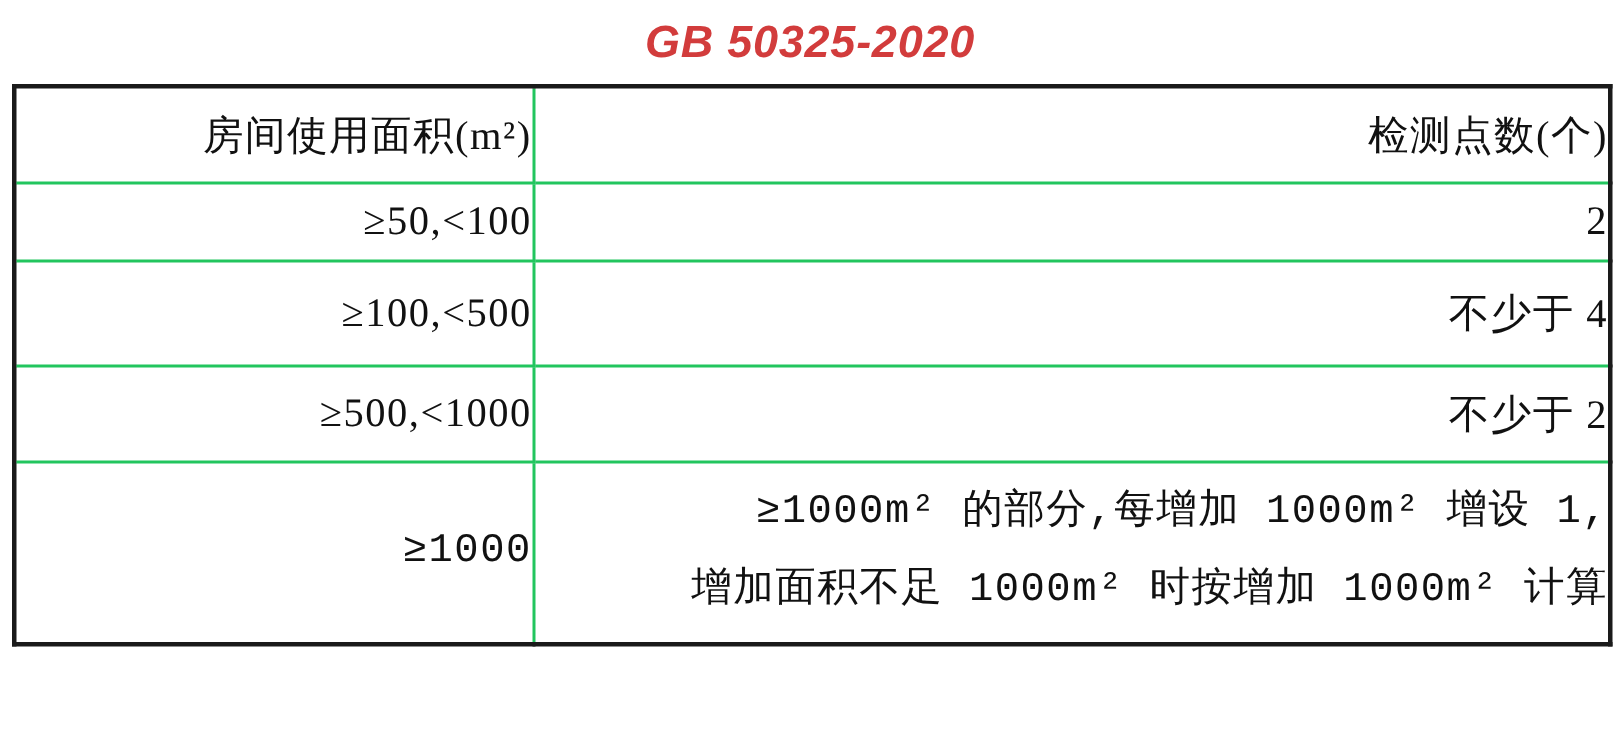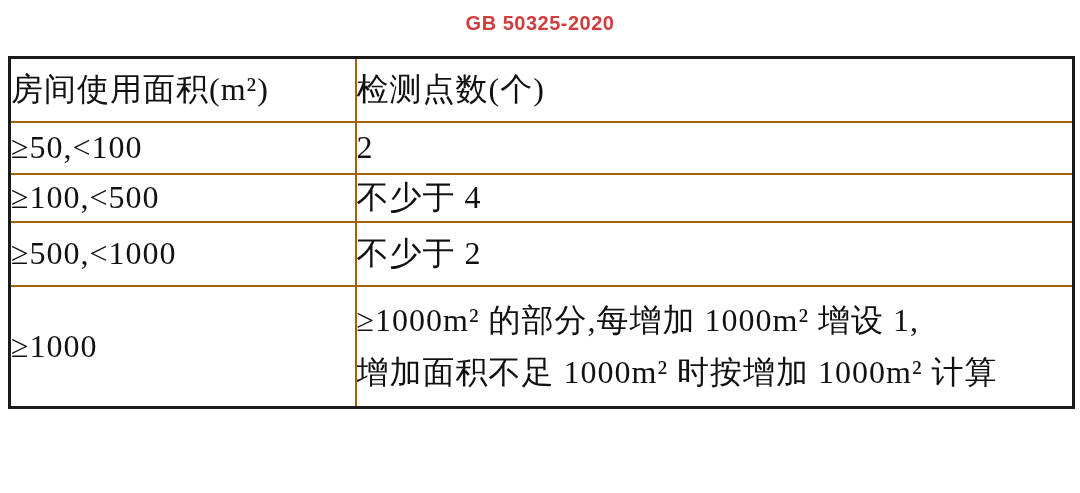--- a/index.html
+++ b/index.html
@@ -18,52 +18,53 @@
     background: #ffffff;
   }
   .doc-title {
     position: absolute;
     top: 12px;
     left: 0;
     width: 1080px;
     text-align: center;
     font-family: "Liberation Sans", "DejaVu Sans", sans-serif;
     font-weight: 600;
-    font-size: 20px;
+    font-size: 30px;
     letter-spacing: 0.5px;
     color: #d23c3c;
+    font-style: italic;
   }
   table.area-table {
     position: absolute;
     top: 56px;
     left: 8px;
     width: 1064px;
     border-collapse: collapse;
     table-layout: fixed;
     background: #ffffff;
     border: 3px solid #1a1a1a;
   }
   col.col-area   { width: 346px; }
   col.col-points { width: 718px; }
   td.cell {
-    border: 2px solid #a16207;
-    text-align: left;
+    border: 2px solid #22c55e;
+    text-align: right;
     vertical-align: middle;
-    font-size: 32px;
+    font-size: 27px;
     color: #111111;
     letter-spacing: 1px;
     padding: 0;
     overflow: hidden;
   }
   tr.r-header { height: 64px; }
   tr.r-1 { height: 60px; }
   tr.r-2 { height: 52px; }
-  tr.r-3 { height: 48px; }
+  tr.r-3 { height: 70px; }
   tr.r-4 { height: 64px; }
-  tr.r-5 { height: 122px; }
+  tr.r-5 { height: 122px; font-family: Liberation Mono, monospace; }
   .multiline-cell .line {
     line-height: 52px;
     white-space: nowrap;
   }
 </style>
 </head>
 <body>
 
 <div class="page">
 

